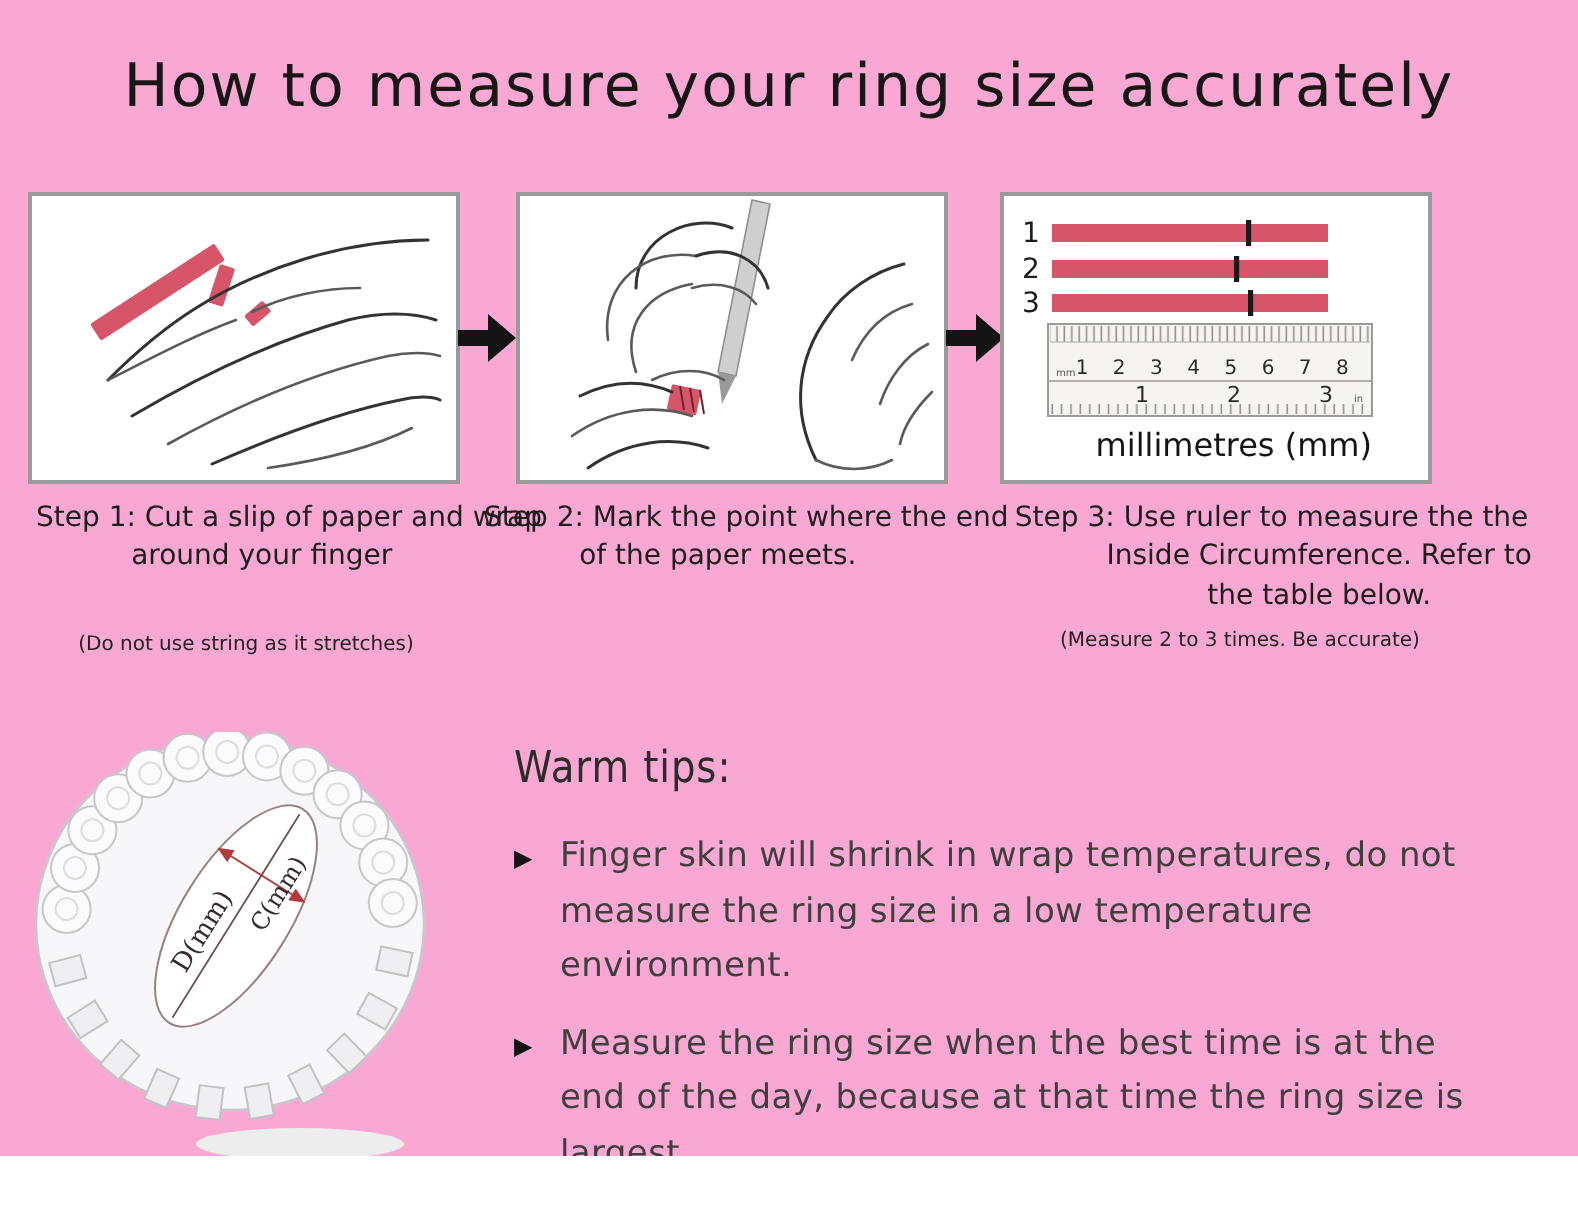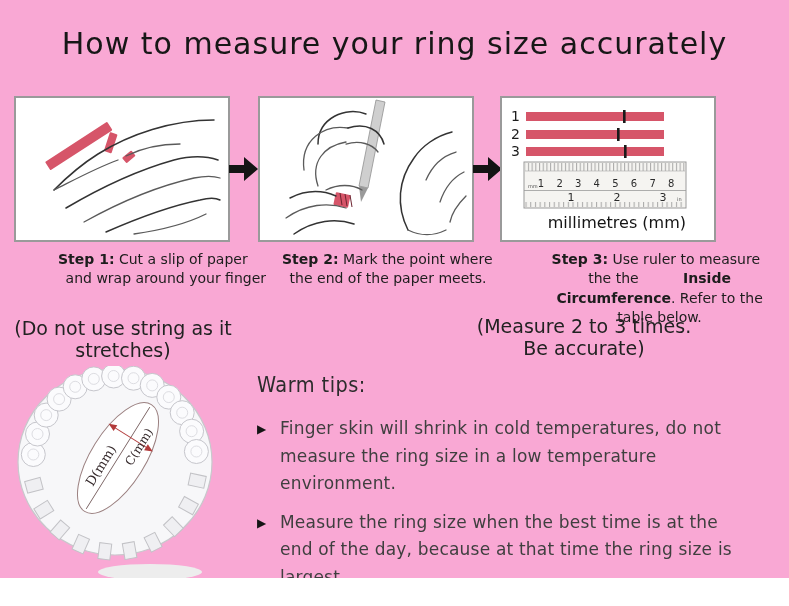--- a/index.html
+++ b/index.html
@@ -12,26 +12,26 @@
   .panel{position:absolute;top:96px;width:212px;height:142px;background:#fff;
          border:2px solid #9a9a9a;}
   .panel svg{display:block;}
   #panel1{left:14px;} #panel2{left:258px;} #panel3{left:500px;}
 
   .flow-arrow{position:absolute;top:154px;width:30px;height:30px;}
   #arrow1{left:229px;} #arrow2{left:473px;}
 
   .caption{position:absolute;top:250px;font-size:14px;line-height:1.38;color:#1d1d1d;
            padding-left:3.4em;text-indent:-3.4em;}
-  .caption b{font-weight:700;margin-left:40px;}
+  .caption b{font-weight:400;}
   #cap1{left:18px;width:212px;} #cap2{left:242px;width:222px;} #cap3{left:498px;width:228px;text-align:center;}
 
-  .note{position:absolute;font-size:19px;color:#222;text-align:center;}
+  .note{position:absolute;font-size:10px;color:#222;text-align:center;}
   #note1{top:317px;left:8px;width:230px;}
-  #note3{top:315px;left:464px;width:240px;}
+  #note3{top:315px;left:500px;width:240px;}
 
   .ring-wrap{position:absolute;left:0px;top:366px;width:232px;height:232px;}
 
   .tips{position:absolute;left:257px;top:372px;width:496px;}
   .tips-heading{font-size:22px;color:#2c2c2c;letter-spacing:0.5px;
                 transform:scaleX(0.88);transform-origin:left center;margin-bottom:18px;}
   .tip{display:flex;gap:11px;margin-top:11px;font-size:17px;line-height:1.62;
        color:#3f3f3f;letter-spacing:0.2px;}
   .tip .bullet{flex:0 0 12px;font-size:12px;padding-top:5px;color:#141414;}
 
@@ -231,21 +231,21 @@
         </g>
         <text class="ring-label" x="0" y="16" font-size="12">C(mm)</text>
       </g>
     </svg>
   </div>
 
   <div class="tips">
     <div class="tips-heading">Warm tips:</div>
     <div class="tip">
       <span class="bullet">▶</span>
-      <span>Finger skin will shrink in cold temperatures, do not measure the ring size in a low temperature environment.</span>
+      <span>Finger skin will shrink in wrap temperatures, do not measure the ring size in a low temperature environment.</span>
     </div>
     <div class="tip">
       <span class="bullet">▶</span>
       <span>Measure the ring size when the best time is at the end of the day, because at that time the ring size is largest.</span>
     </div>
     <div class="tip">
       <span class="bullet">▶</span>
       <span>Ensure that the measuring ring is the size of your largest size.</span>
     </div>
   </div>

